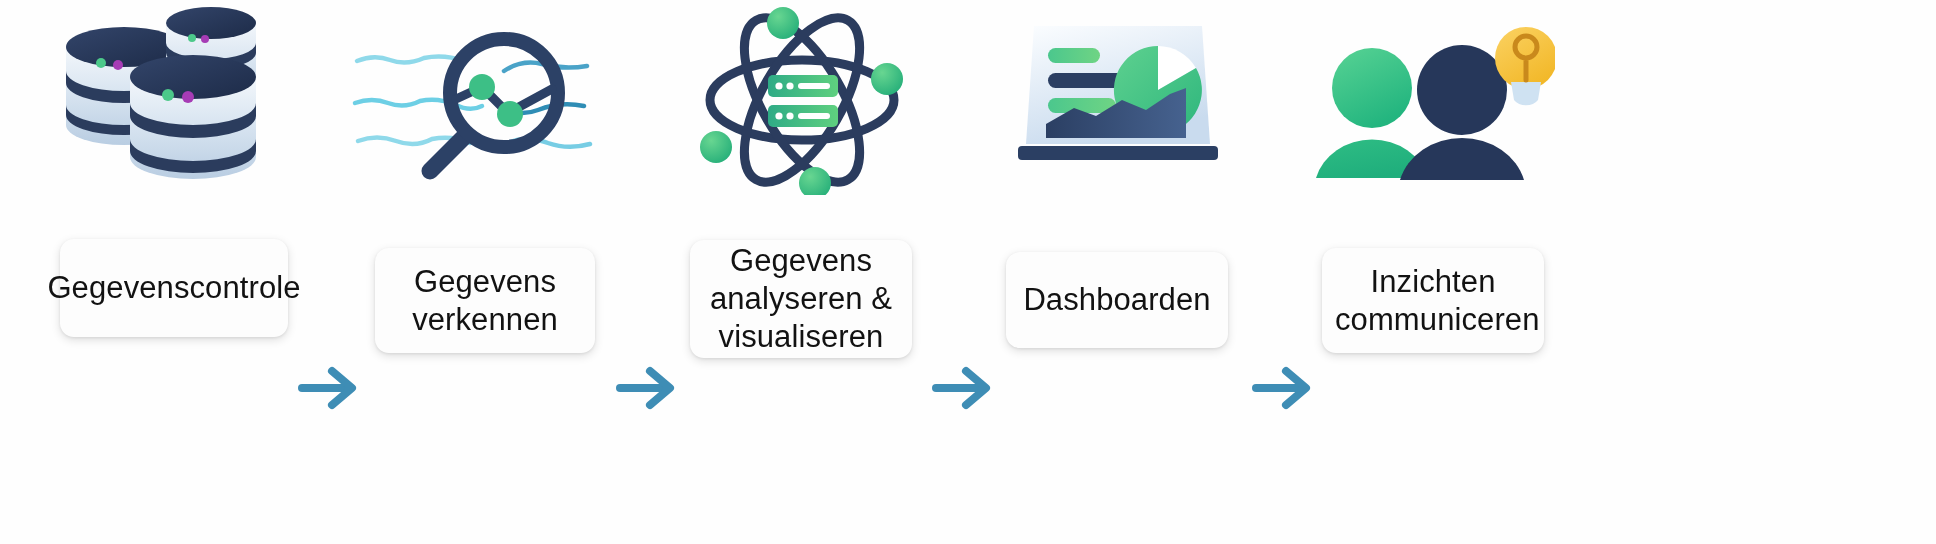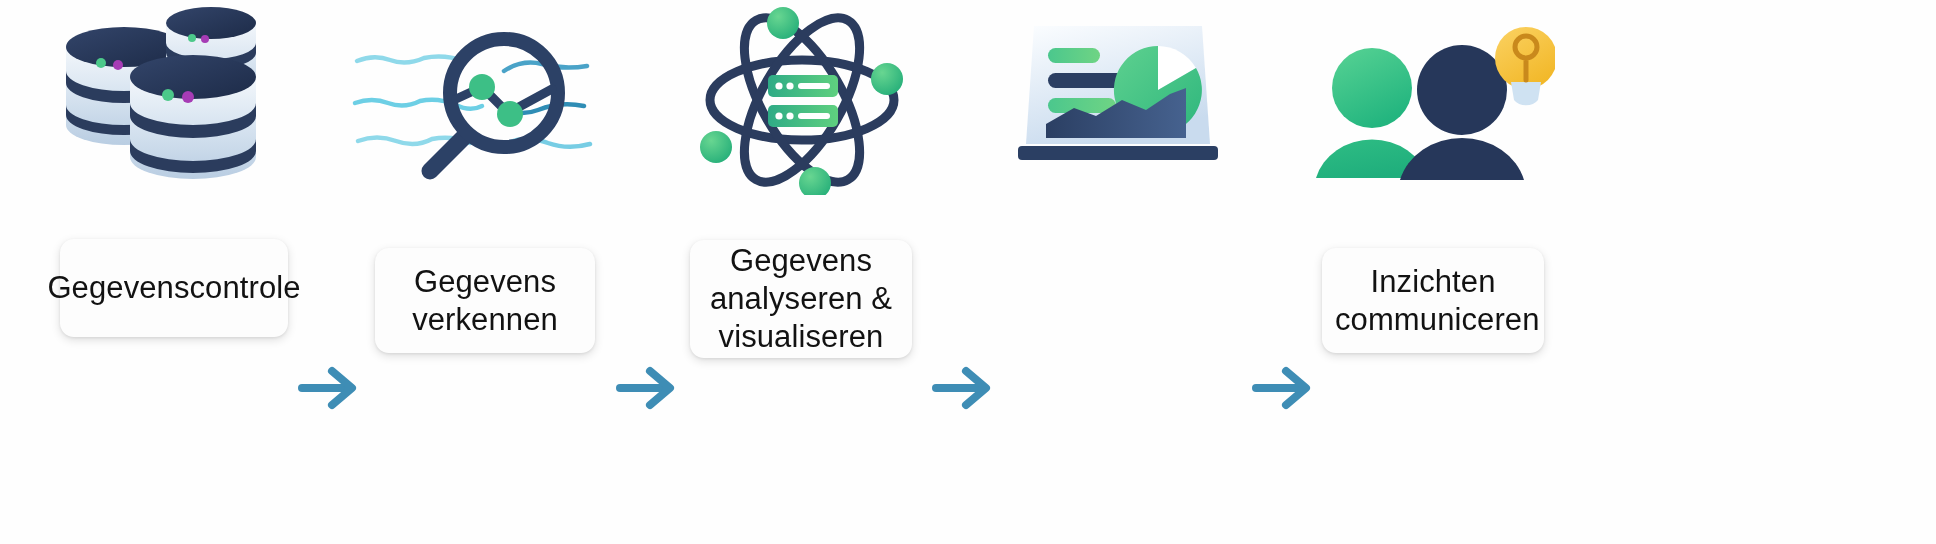--- a/index.html
+++ b/index.html
@@ -217,20 +217,23 @@
   </div>
 
   <div class="card" style="left:690px;top:240px;width:222px;height:118px;">
     <span class="card-label" style="white-space:normal;max-width:188px;">Gegevens analyseren &amp; visualiseren</span>
   </div>
 
   <div class="card" style="left:375px;top:248px;width:220px;height:105px;">
     <span class="card-label" style="white-space:normal;max-width:165px;">Gegevens verkennen</span>
   </div>
 
+  <div class="card" style="left:1006px;top:252px;width:222px;height:96px;">
+    <span class="card-label">Dashboarden</span>
+  </div>
 
   <div class="card" style="left:1322px;top:248px;width:222px;height:105px;">
     <span class="card-label" style="white-space:normal;max-width:196px;">Inzichten communiceren</span>
   </div>
 
   <div class="arrow" style="left:296px;top:362px;">
     <svg width="66" height="52" viewBox="0 0 66 52">
       <g stroke="#3e8db5" stroke-width="8" fill="none" stroke-linecap="round" stroke-linejoin="round">
         <line x1="6" y1="26" x2="54" y2="26"></line>
         <polyline points="36,9 56,26 36,43"></polyline>

